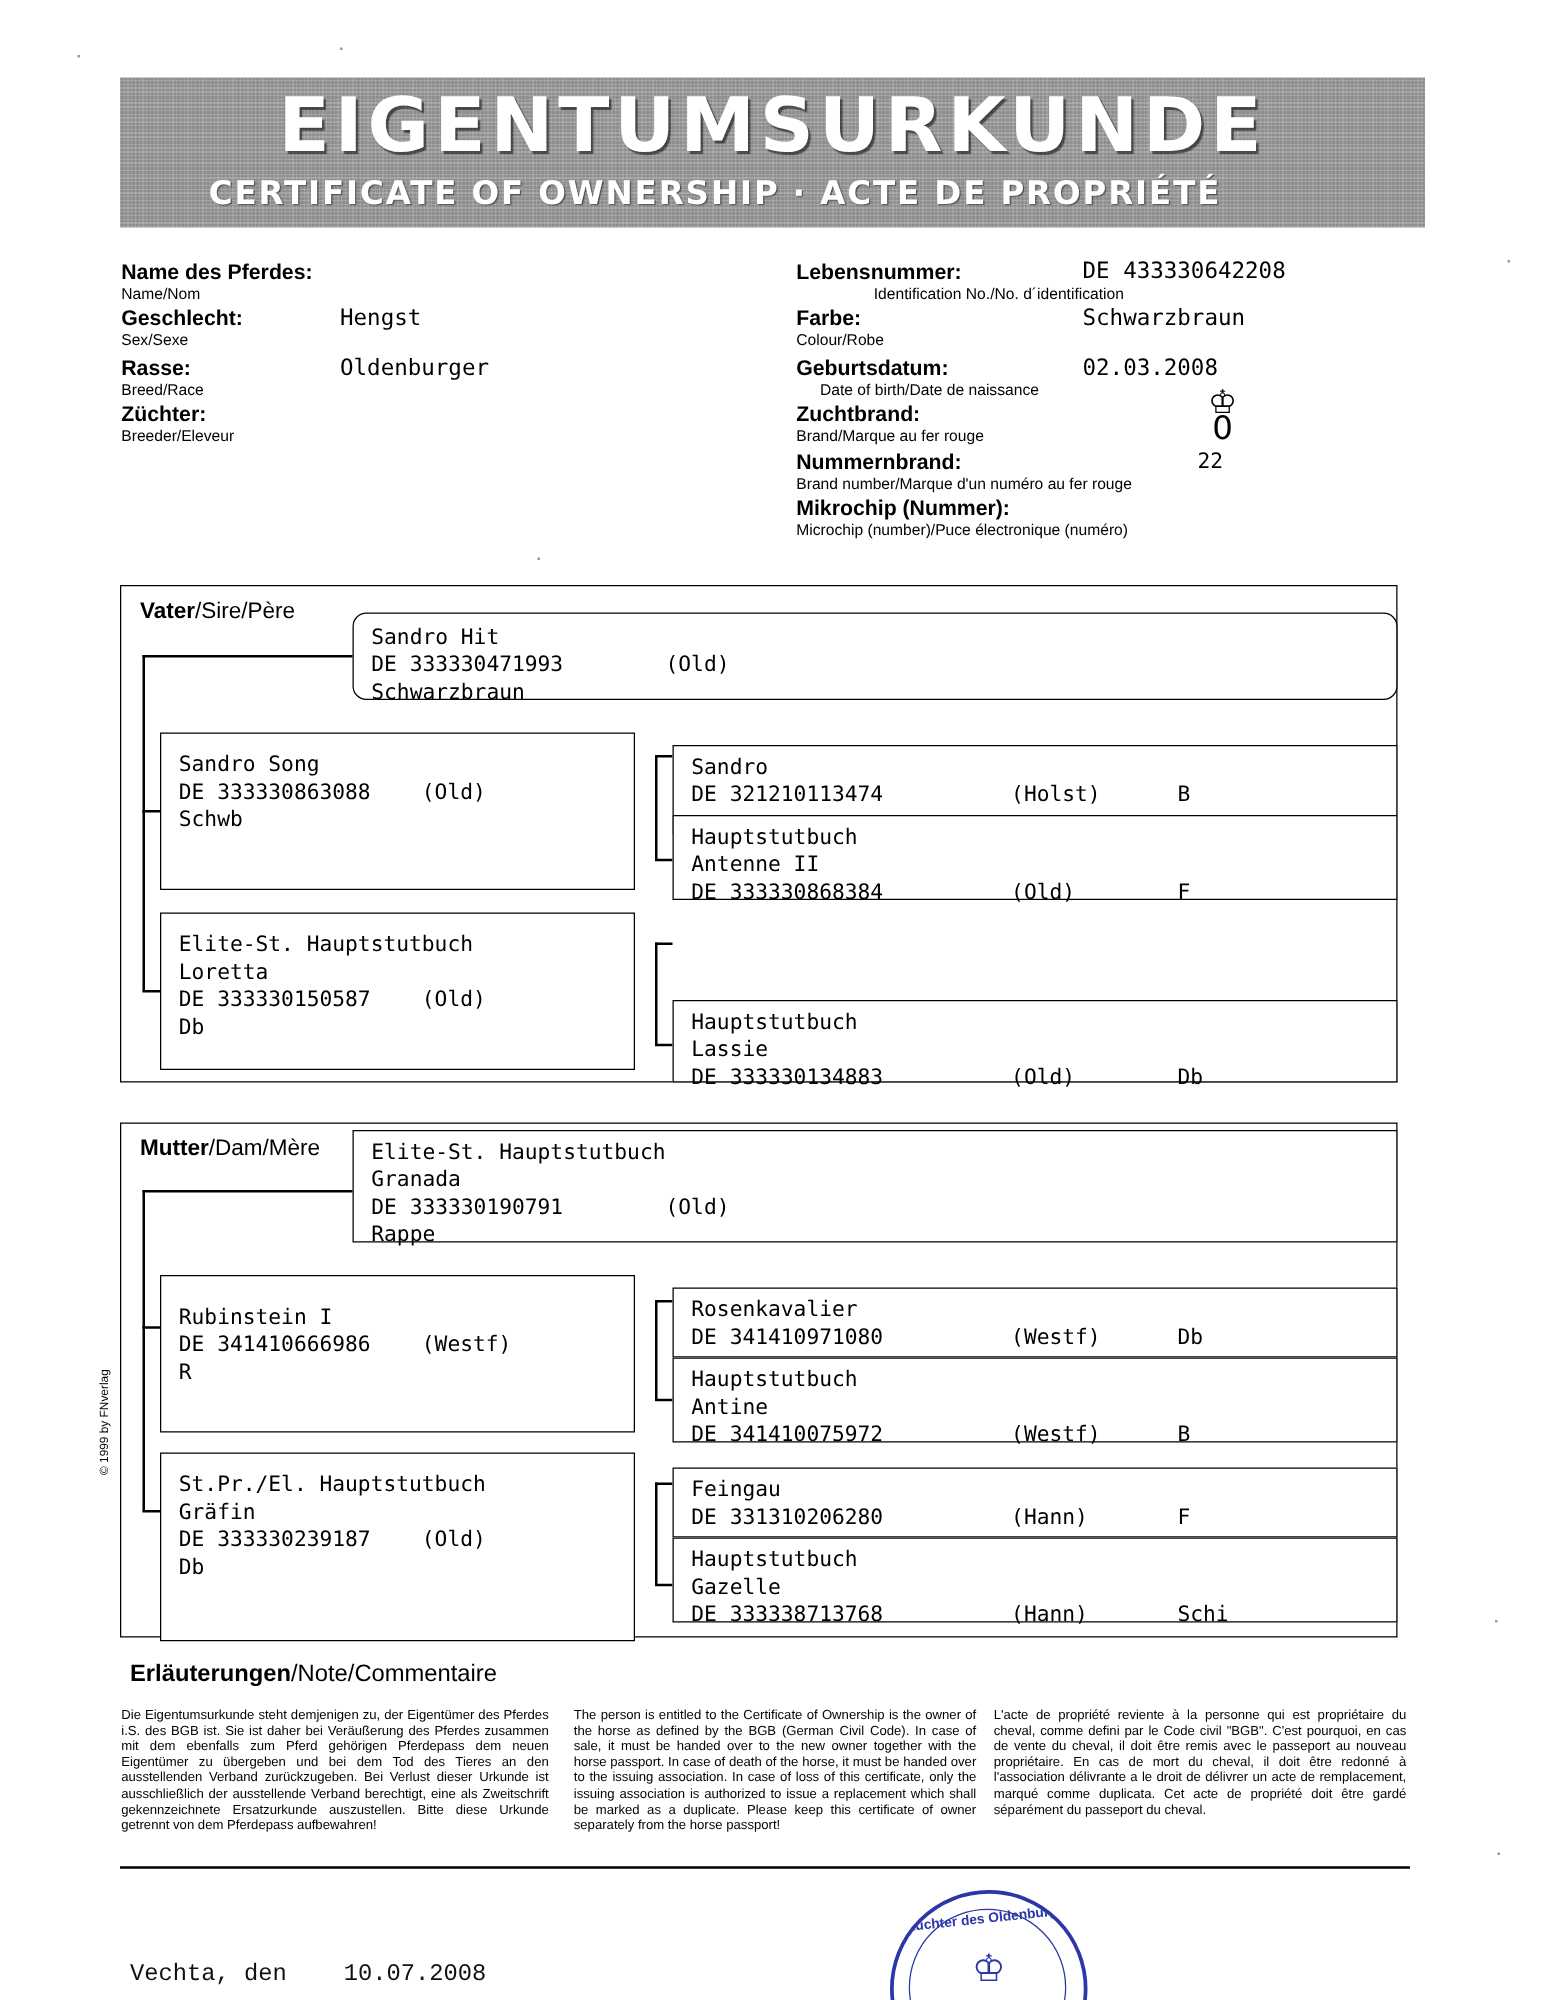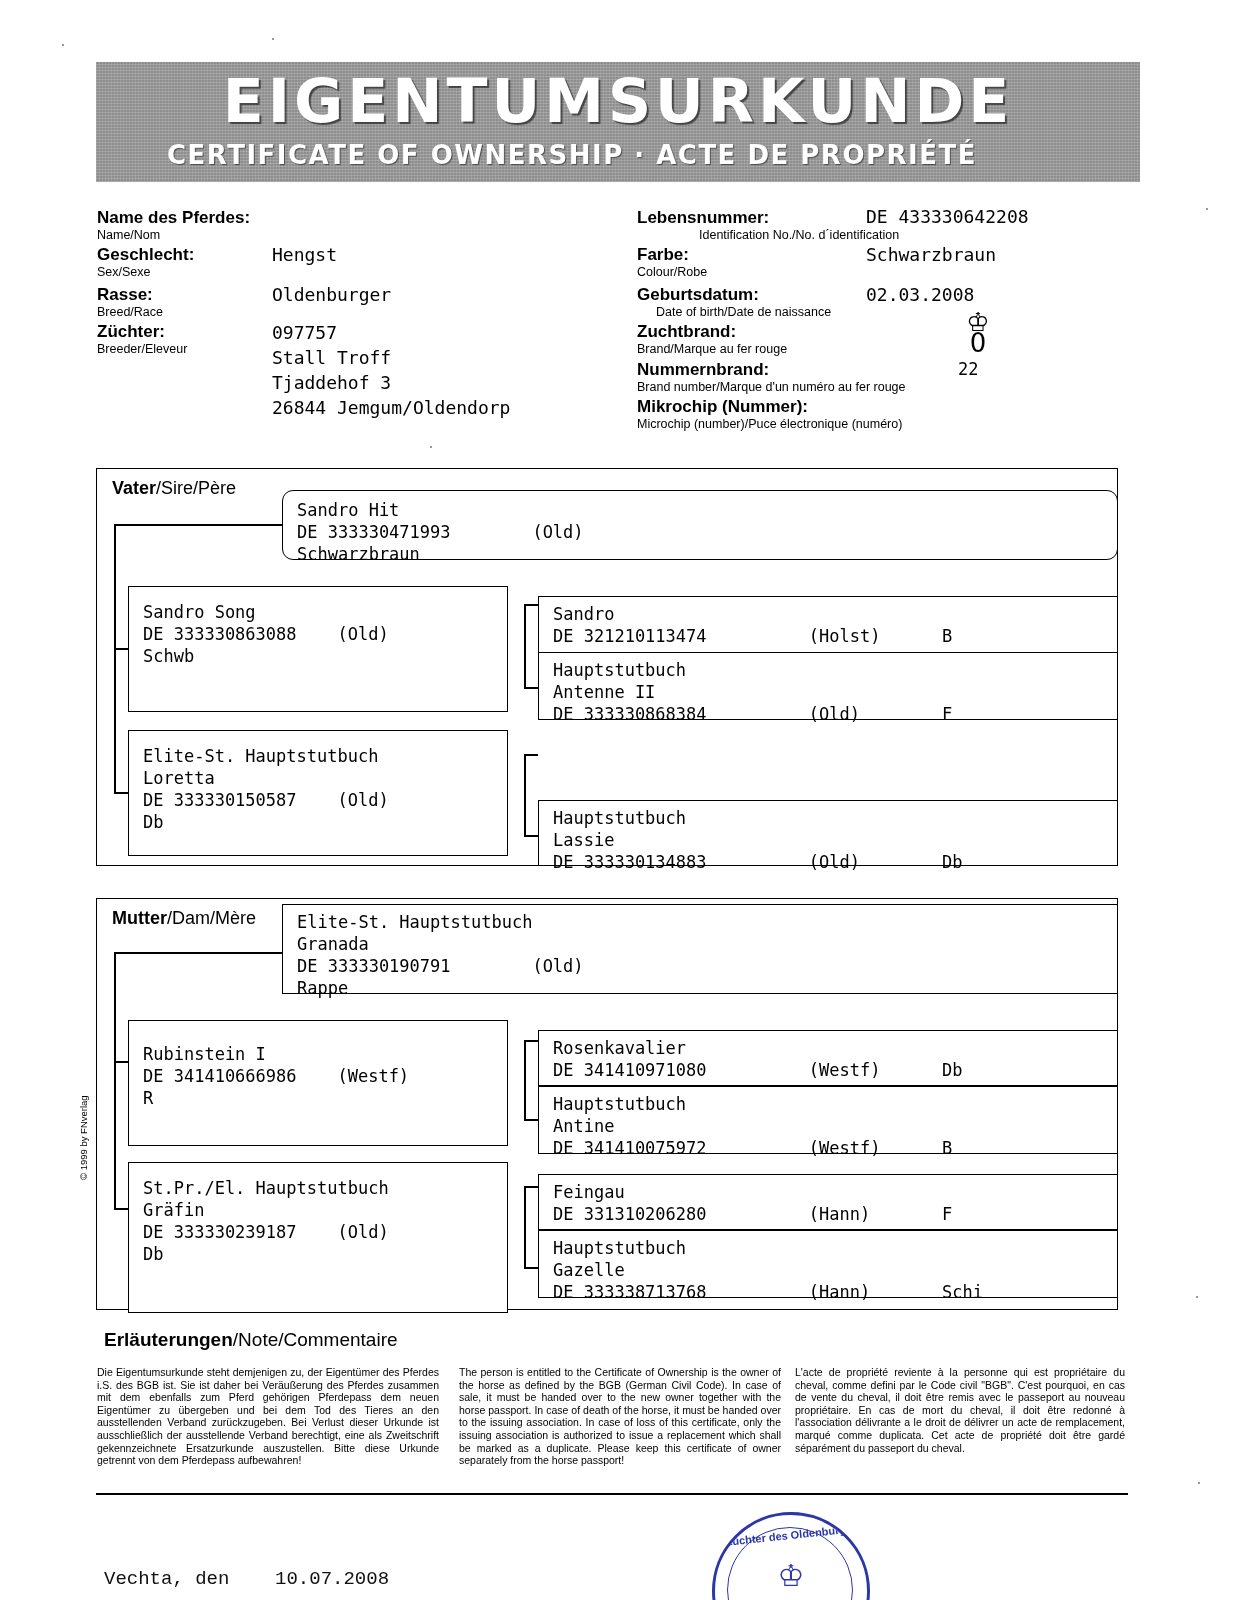--- a/index.html
+++ b/index.html
@@ -265,24 +265,20 @@
     <div class="lbl-de" style="left:97px; top:45px;">Geschlecht:</div>
     <div class="lbl-en" style="left:97px; top:65px;">Sex/Sexe</div>
     <div class="val" style="left:272px;top:44px;">Hengst</div>
 
     <div class="lbl-de" style="left:97px; top:85px;">Rasse:</div>
     <div class="lbl-en" style="left:97px; top:105px;">Breed/Race</div>
     <div class="val" style="left:272px;top:84px;">Oldenburger</div>
 
     <div class="lbl-de" style="left:97px; top:122px;">Züchter:</div>
     <div class="lbl-en" style="left:97px; top:142px;">Breeder/Eleveur</div>
-    <div class="val" style="left:272px;top:120px; line-height:25px;">097757
-Stall Troff
-Tjaddehof 3
-26844 Jemgum/Oldendorp</div>
 
     <div class="lbl-de" style="left:637px; top:8px;">Lebensnummer:</div>
     <div class="lbl-en" style="left:658px; top:28px;margin-left:41px;">Identification No./No. d´identification</div>
     <div class="val" style="left:866px;top:6px;">DE 433330642208</div>
 
     <div class="lbl-de" style="left:637px; top:45px;">Farbe:</div>
     <div class="lbl-en" style="left:637px; top:65px;">Colour/Robe</div>
     <div class="val" style="left:866px;top:44px;">Schwarzbraun</div>
 
     <div class="lbl-de" style="left:637px; top:85px;">Geburtsdatum:</div>

